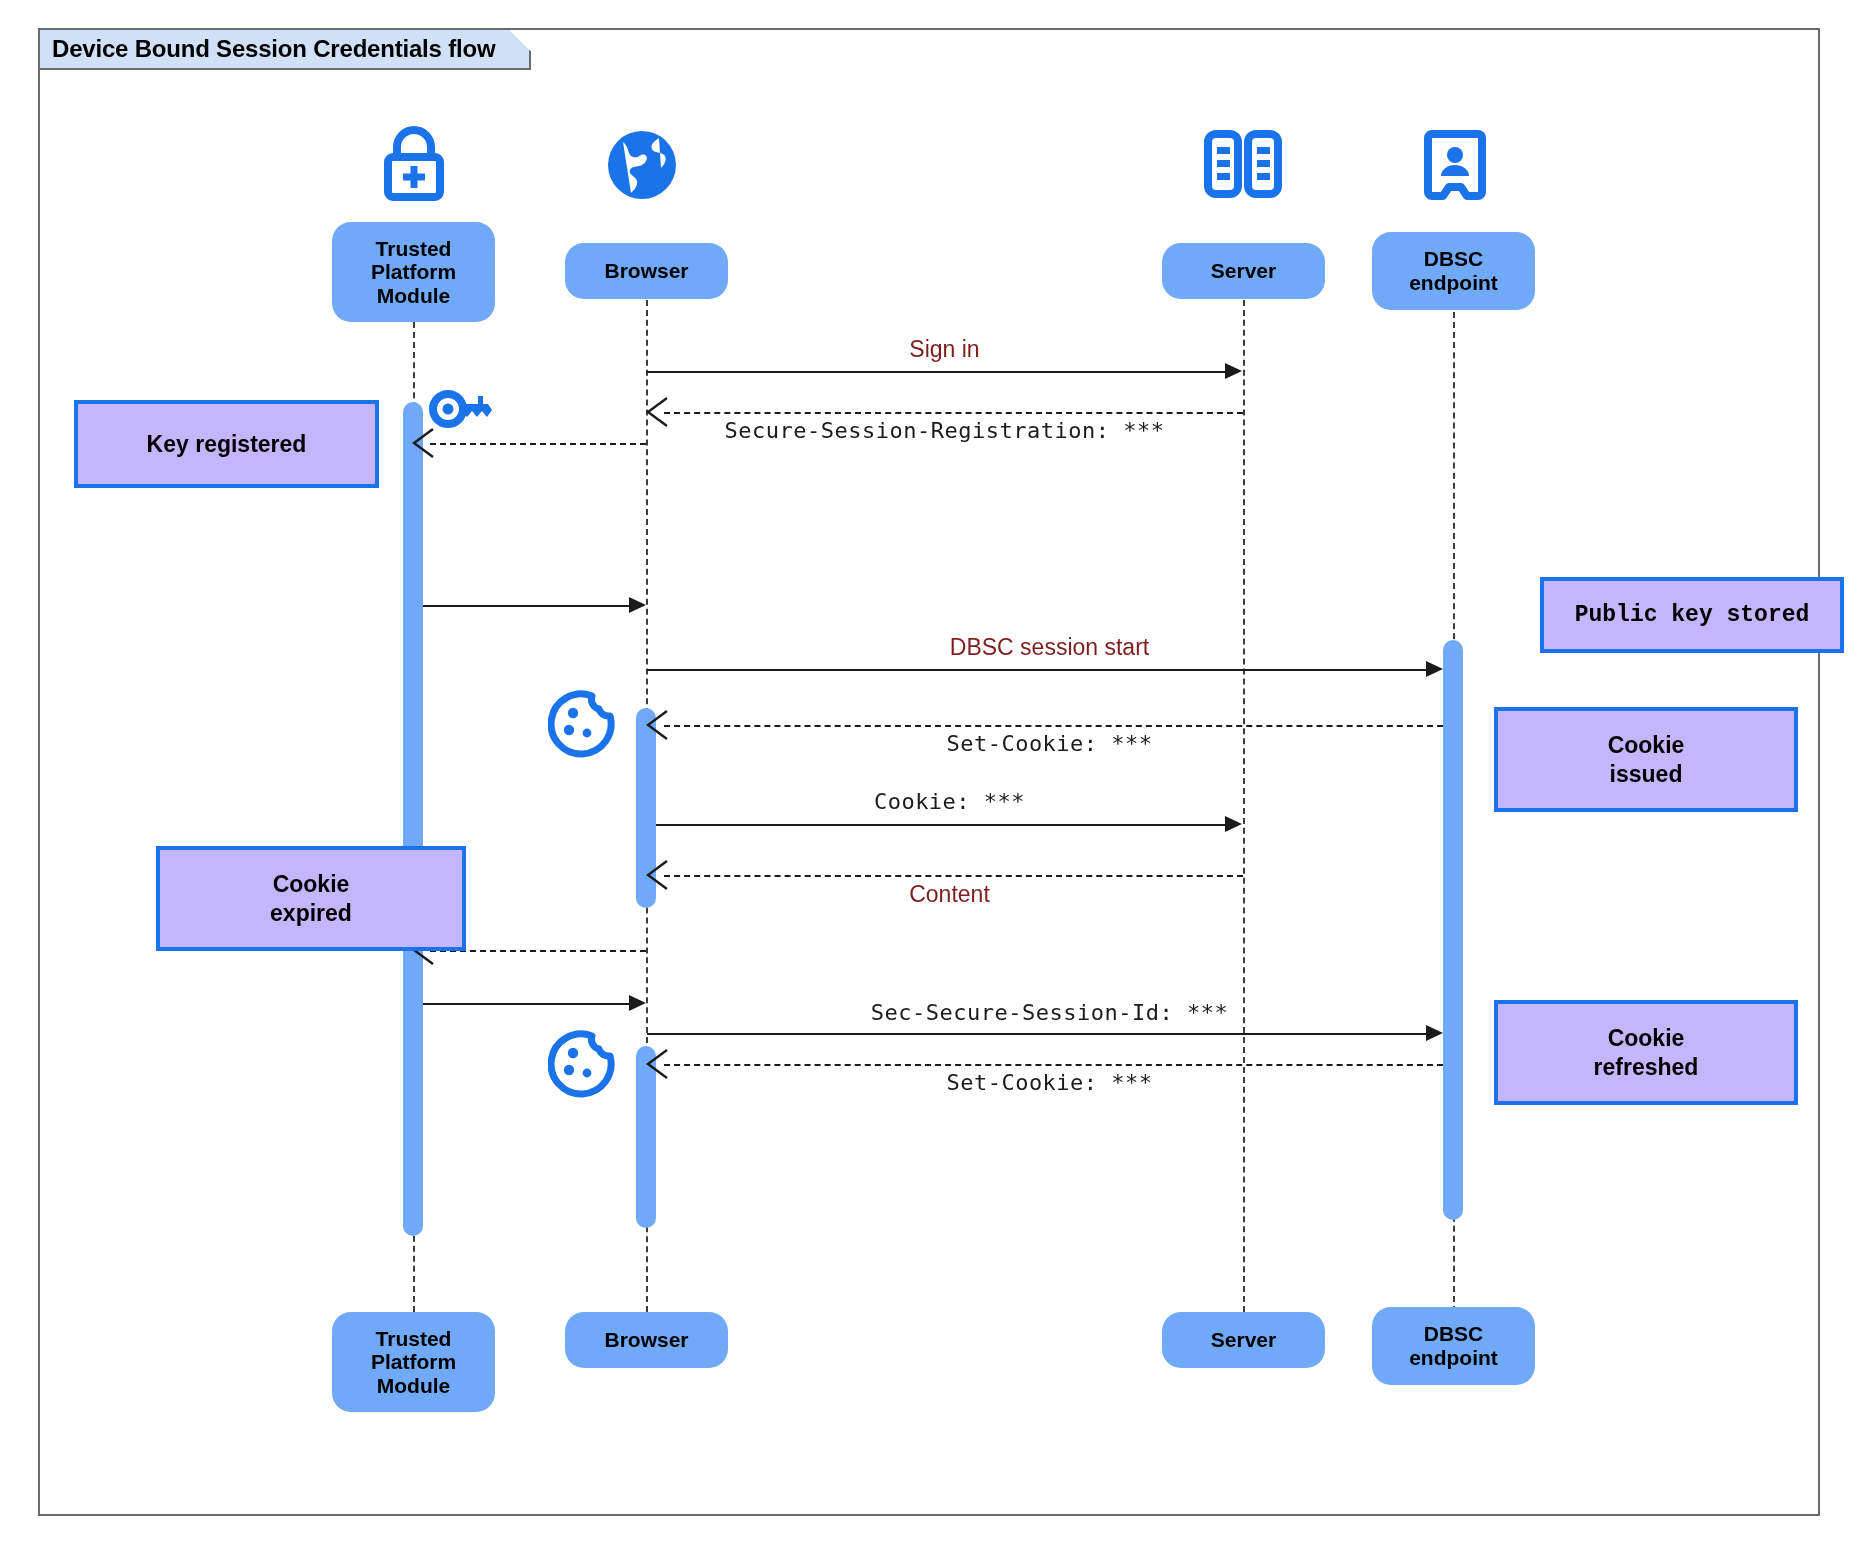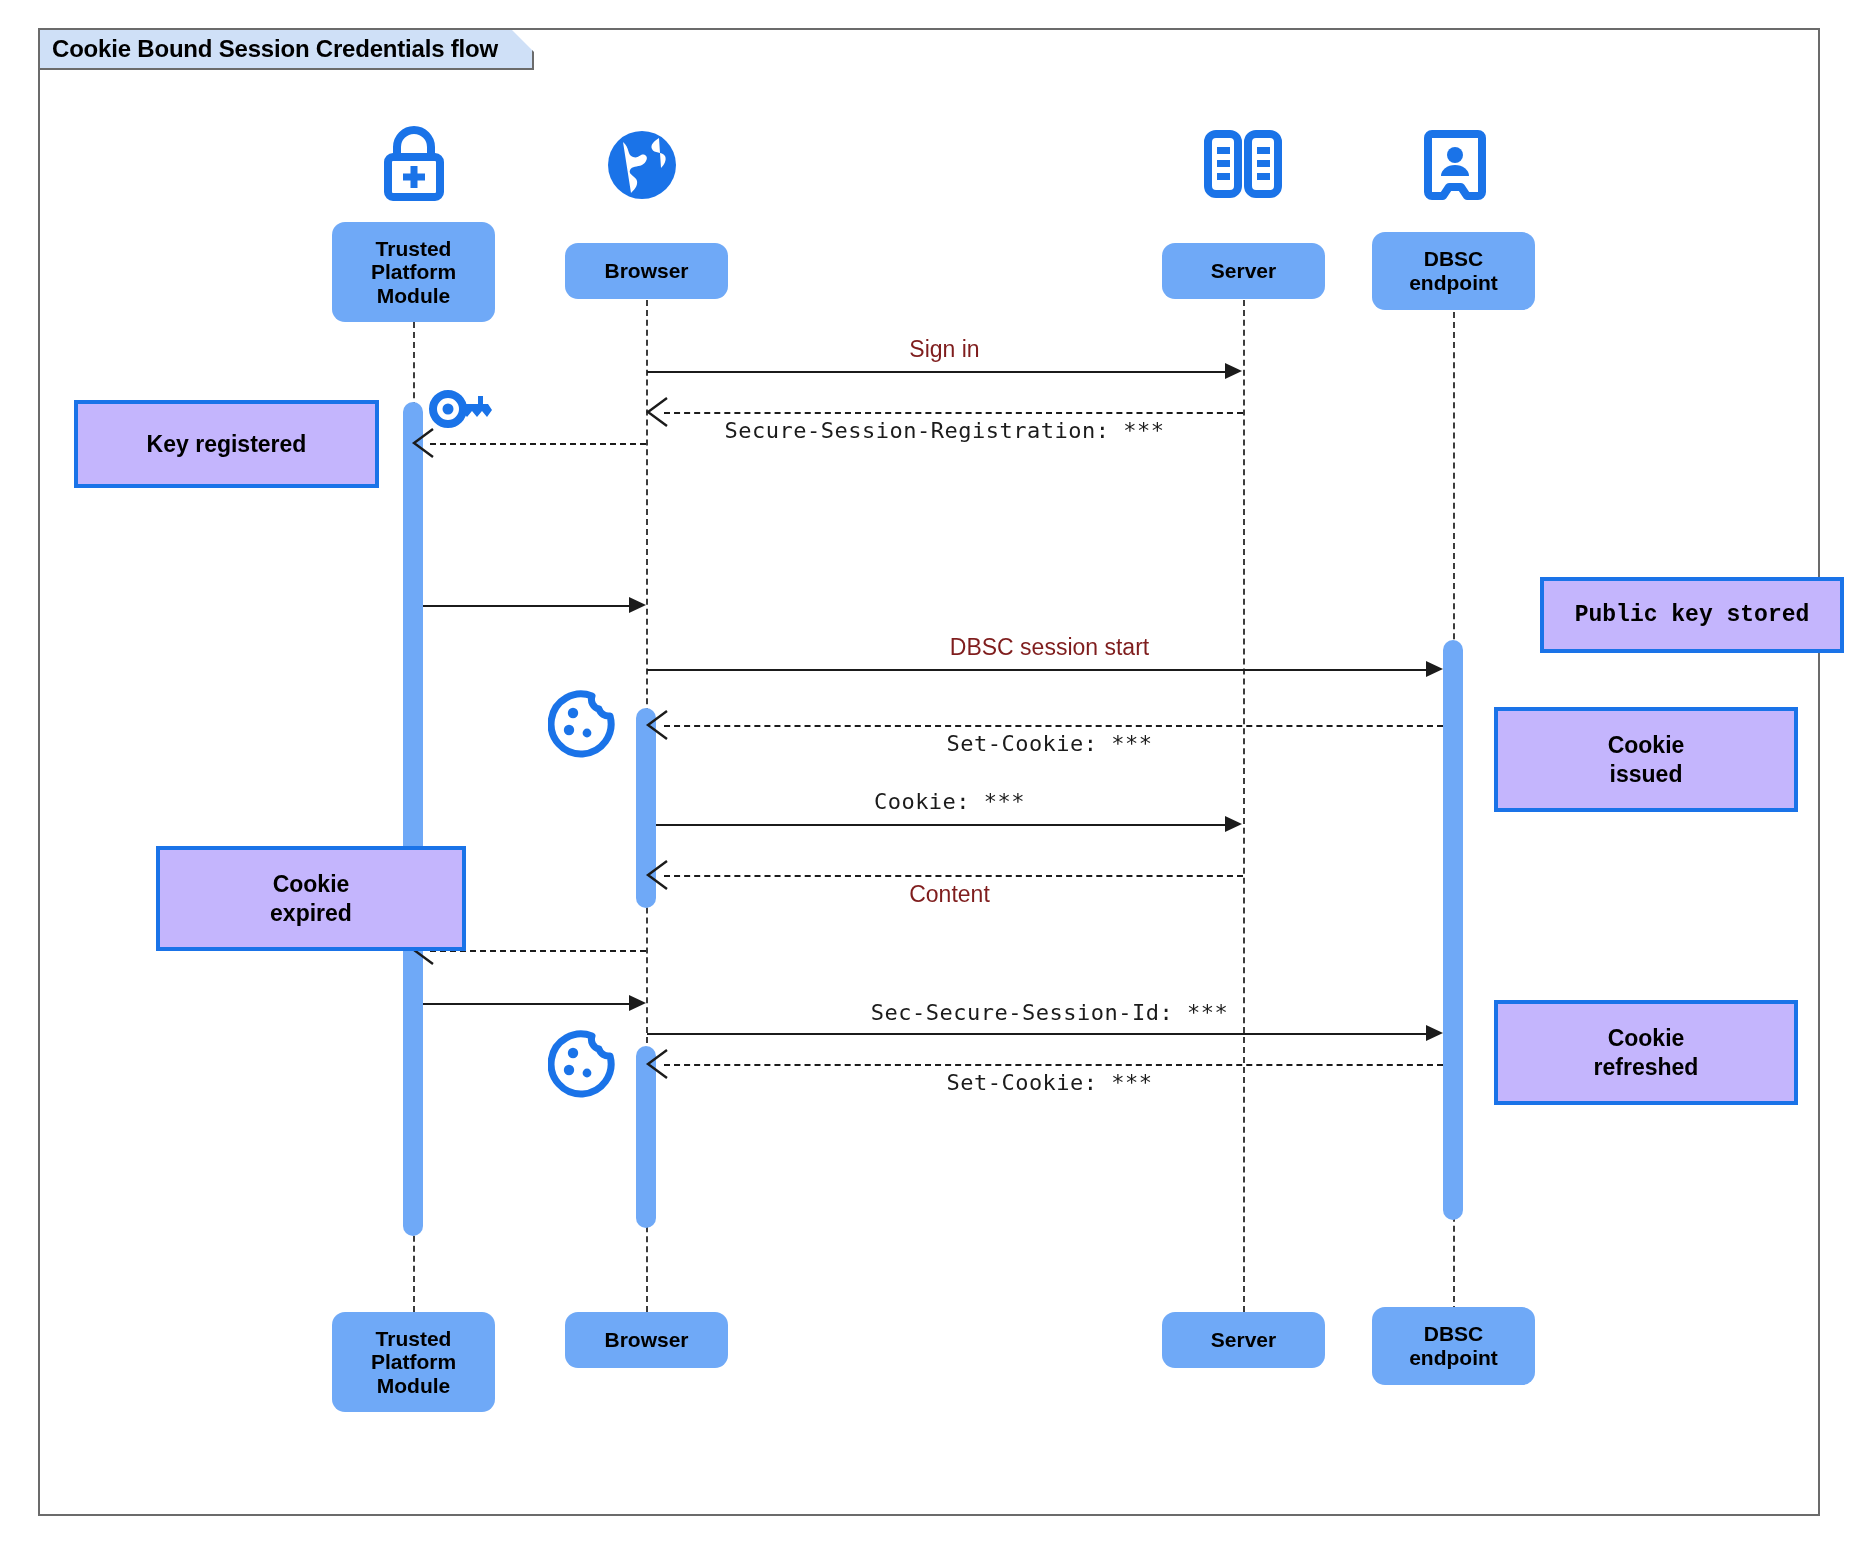--- a/index.html
+++ b/index.html
@@ -20,21 +20,21 @@
     clip-path:polygon(0 0,calc(100% - 22px) 0,100% 55%,100% 100%,0 100%);
   }
 
   
   .lifeline{
     position:absolute;width:0;border-left:2px dashed #3c3c3c;
   }
 
   
   .participant{
-    position:absolute;background:#6fa9f7;border-radius:13px;
+    position:absolute;background:#6fa9f7;border-radius:19px;
     display:flex;align-items:center;justify-content:center;
     text-align:center;font-weight:bold;font-size:21px;color:#000;
     line-height:1.12;box-sizing:border-box;
   }
 
   
   .activation{
     position:absolute;width:20px;background:#6fa9f7;border-radius:10px;
   }
 
@@ -61,21 +61,21 @@
 
   
   .icon{position:absolute;}
 </style>
 </head>
 <body>
 
 <div id="stage">
 
   <div class="frame"></div>
-  <div class="frame-title">Cookie Bound Session Credentials flow</div>
+  <div class="frame-title">Device Bound Session Credentials flow</div>
 
   <div class="lifeline" style="left:413px;top:322px;height:990px;"></div>
   <div class="lifeline" style="left:646px;top:280px;height:1032px;"></div>
   <div class="lifeline" style="left:1243px;top:280px;height:1032px;"></div>
   <div class="lifeline" style="left:1453px;top:312px;height:1000px;"></div>
 
   <div class="activation" style="left:403px;top:402px;height:834px;"></div>
   <div class="activation" style="left:636px;top:708px;height:200px;"></div>
   <div class="activation" style="left:636px;top:1046px;height:182px;"></div>
   <div class="activation" style="left:1443px;top:640px;height:580px;"></div>

